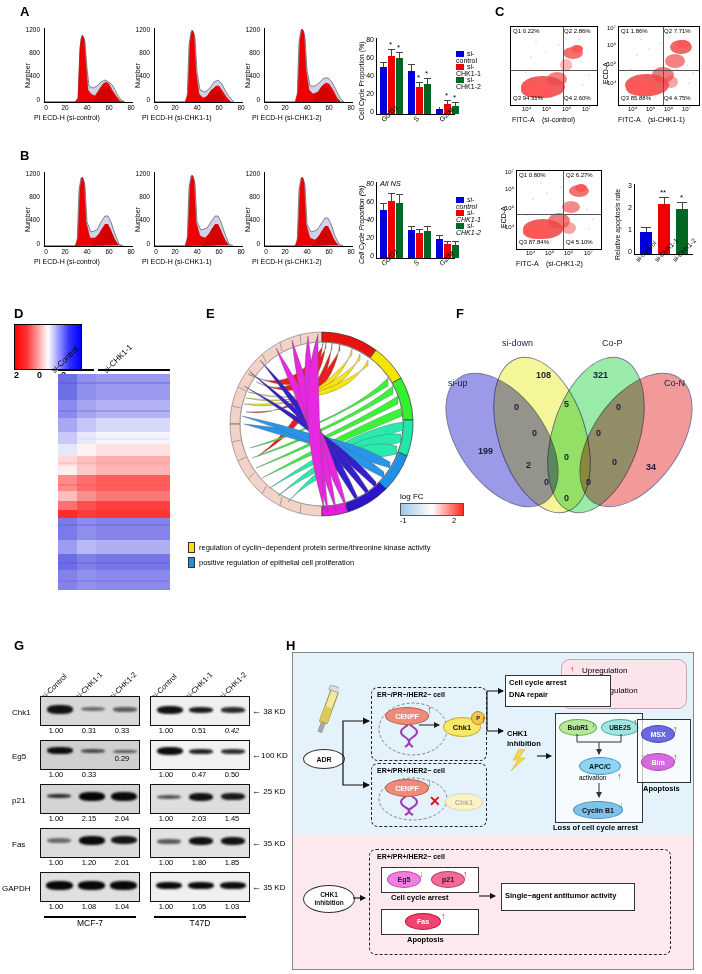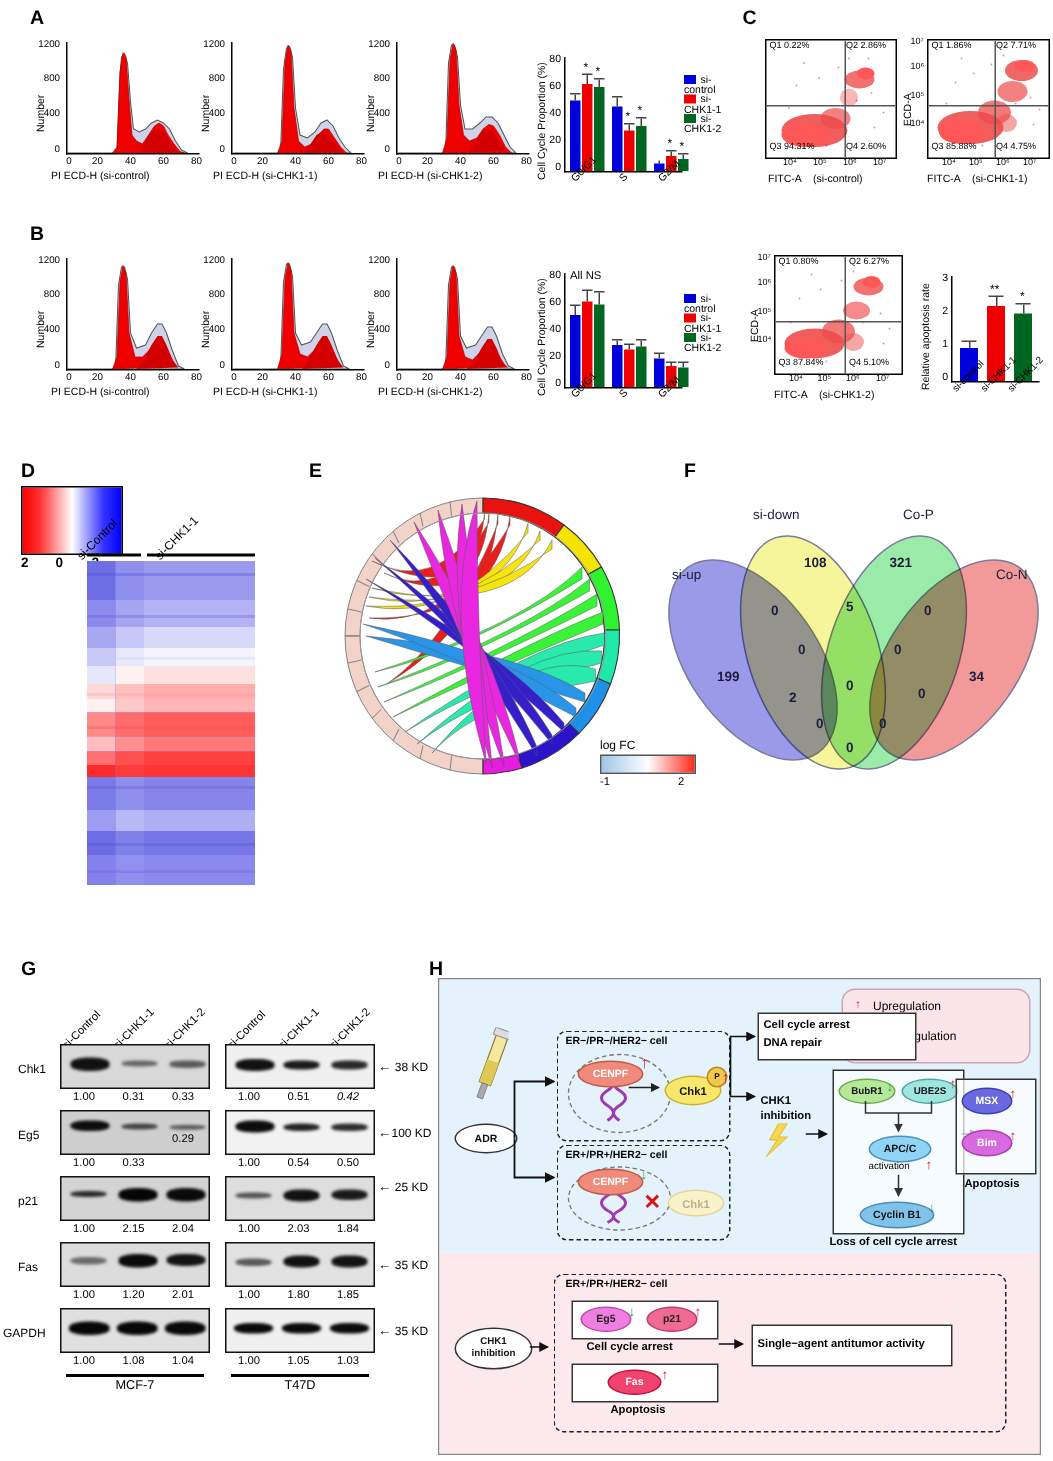--- a/index.html
+++ b/index.html
@@ -255,21 +255,21 @@
       <path d="M46,74 L51,70 L56,60 L60,54 L63,54 L66,60 L70,70 L74,73 Z" fill="#d40000"></path>
     </svg>
     <div class="xnum" style="left:22px;top:82px;">0</div>
     <div class="xnum" style="left:41px;top:82px;">20</div>
     <div class="xnum" style="left:63px;top:82px;">40</div>
     <div class="xnum" style="left:85px;top:82px;">60</div>
     <div class="xnum" style="left:107px;top:82px;">80</div>
     <div class="xlab" style="left:14px;top:92px;">PI ECD-H (si-CHK1-2)</div>
   </div>
 
-  <div class="barchart" style="left:352px;top:166px;width:140px;height:110px;">
+  <div class="barchart" style="left:352px;top:166px;width:140px;height:110px;font-style:italic;">
     <div class="ytitle" style="left:6px;top:98px;font-size:7px;">Cell Cycle Proportion (%)</div>
     <div class="ytick" style="left:8px;top:14px;">80</div>
     <div class="ytick" style="left:8px;top:32px;">60</div>
     <div class="ytick" style="left:8px;top:50px;">40</div>
     <div class="ytick" style="left:8px;top:68px;">20</div>
     <div class="ytick" style="left:8px;top:86px;">0</div>
     <div class="axis" style="left:24px;top:16px;width:78px;height:76px;"></div>
     <div style="position:absolute;left:28px;top:13px;font-size:7.5px;">All NS</div>
 
     <div class="bar" style="left:28px;bottom:18px;width:7px;height:48px;background:#0000dd;"></div>
@@ -627,38 +627,46 @@
   <div class="logfc" style="left:400px;top:492px;">
     <div style="font-size:8px;margin-bottom:2px;">log FC</div>
     <div class="bar2"></div>
     <div style="position:relative;height:10px;">
       <span style="position:absolute;left:0;font-size:7.5px;">-1</span>
       <span style="position:absolute;left:52px;font-size:7.5px;">2</span>
     </div>
   </div>
 
   <div class="golegend" style="left:188px;top:542px;width:450px;">
+    <div class="gorow">
+      <span class="gosw" style="background:#f5e400;"></span>
+      <span>regulation of cyclin−dependent protein serine/threonine kinase activity</span>
+    </div>
+    <div class="gorow">
+      <span class="gosw" style="background:#1e90e8;"></span>
+      <span>positive regulation of epithelial cell proliferation</span>
+    </div>
   </div>
 
   <div class="panel-letter" style="left:456px;top:306px;">F</div>
   <div class="venn" style="left:440px;top:330px;width:262px;height:210px;">
     <div class="ell" style="left:18px;top:34px;width:86px;height:150px;background:#9a9ae8;transform:rotate(-35deg);"></div>
     <div class="ell" style="left:58px;top:24px;width:86px;height:160px;background:#f5f59a;transform:rotate(-18deg);"></div>
     <div class="ell" style="left:112px;top:24px;width:86px;height:160px;background:#9aeaa8;transform:rotate(18deg);"></div>
     <div class="ell" style="left:152px;top:34px;width:86px;height:150px;background:#f29a9a;transform:rotate(35deg);"></div>
 
     <div class="vlab" style="left:8px;top:48px;">si-up</div>
     <div class="vlab" style="left:62px;top:8px;">si-down</div>
     <div class="vlab" style="left:162px;top:8px;">Co-P</div>
     <div class="vlab" style="left:224px;top:48px;">Co-N</div>
 
     <div class="vnum" style="left:38px;top:116px;">199</div>
     <div class="vnum" style="left:96px;top:40px;">108</div>
     <div class="vnum" style="left:153px;top:40px;">321</div>
-    <div class="vnum" style="left:206px;top:116px;">34</div>
+    <div class="vnum" style="left:206px;top:132px;">34</div>
     <div class="vnum" style="left:74px;top:72px;">0</div>
     <div class="vnum" style="left:124px;top:69px;">5</div>
     <div class="vnum" style="left:176px;top:72px;">0</div>
     <div class="vnum" style="left:92px;top:98px;">0</div>
     <div class="vnum" style="left:156px;top:98px;">0</div>
     <div class="vnum" style="left:86px;top:130px;">2</div>
     <div class="vnum" style="left:124px;top:122px;">0</div>
     <div class="vnum" style="left:172px;top:127px;">0</div>
     <div class="vnum" style="left:104px;top:147px;">0</div>
     <div class="vnum" style="left:146px;top:147px;">0</div>
@@ -704,41 +712,41 @@
     <div class="blotbox" style="left:140px;top:90px;width:98px;height:28px;background:#f2f2f2;">
       <div class="band" style="left:6px;top:6px;width:26px;height:8px;background:#0d0d0d;"></div>
       <div class="band" style="left:38px;top:8px;width:24px;height:5px;background:#222;"></div>
       <div class="band" style="left:70px;top:8px;width:24px;height:4.5px;background:#2e2e2e;"></div>
     </div>
     <div class="wkd" style="left:242px;top:100px;"><span style="font-size:9px;">←</span><span>100 KD</span></div>
     <div class="wnum" style="left:30px;top:120px;width:32px;">1.00</div>
     <div class="wnum" style="left:63px;top:120px;width:32px;">0.33</div>
     <div class="wnum" style="left:96px;top:104px;width:32px;">0.29</div>
     <div class="wnum" style="left:140px;top:120px;width:32px;">1.00</div>
-    <div class="wnum" style="left:173px;top:120px;width:32px;">0.54</div>
+    <div class="wnum" style="left:173px;top:120px;width:32px;">0.47</div>
     <div class="wnum" style="left:206px;top:120px;width:32px;">0.50</div>
 
     <div class="wlbl" style="left:2px;top:146px;">p21</div>
     <div class="blotbox" style="left:30px;top:134px;width:98px;height:28px;background:#d4d4d4;">
       <div class="band" style="left:6px;top:9px;width:24px;height:4px;background:#2a2a2a;"></div>
       <div class="band" style="left:38px;top:7px;width:26px;height:9px;background:#050505;"></div>
       <div class="band" style="left:70px;top:7px;width:26px;height:9px;background:#0a0a0a;"></div>
     </div>
     <div class="blotbox" style="left:140px;top:134px;width:98px;height:28px;background:#dedede;">
       <div class="band" style="left:6px;top:10px;width:24px;height:4px;background:#555;"></div>
       <div class="band" style="left:38px;top:8px;width:24px;height:8px;background:#111;"></div>
       <div class="band" style="left:70px;top:8px;width:24px;height:7px;background:#1a1a1a;"></div>
     </div>
     <div class="wkd" style="left:242px;top:136px;"><span style="font-size:9px;">←</span> <span>25 KD</span></div>
     <div class="wnum" style="left:30px;top:164px;width:32px;">1.00</div>
     <div class="wnum" style="left:63px;top:164px;width:32px;">2.15</div>
     <div class="wnum" style="left:96px;top:164px;width:32px;">2.04</div>
     <div class="wnum" style="left:140px;top:164px;width:32px;">1.00</div>
     <div class="wnum" style="left:173px;top:164px;width:32px;">2.03</div>
-    <div class="wnum" style="left:206px;top:164px;width:32px;">1.84</div>
+    <div class="wnum" style="left:206px;top:164px;width:32px;">1.45</div>
 
     <div class="wlbl" style="left:2px;top:190px;">Fas</div>
     <div class="blotbox" style="left:30px;top:178px;width:98px;height:28px;background:#dcdcdc;">
       <div class="band" style="left:6px;top:9px;width:24px;height:5px;background:#6a6a6a;"></div>
       <div class="band" style="left:38px;top:7px;width:26px;height:9px;background:#0a0a0a;"></div>
       <div class="band" style="left:70px;top:7px;width:26px;height:8px;background:#141414;"></div>
     </div>
     <div class="blotbox" style="left:140px;top:178px;width:98px;height:28px;background:#e2e2e2;">
       <div class="band" style="left:6px;top:10px;width:24px;height:5px;background:#585858;"></div>
       <div class="band" style="left:38px;top:8px;width:24px;height:8px;background:#101010;"></div>

